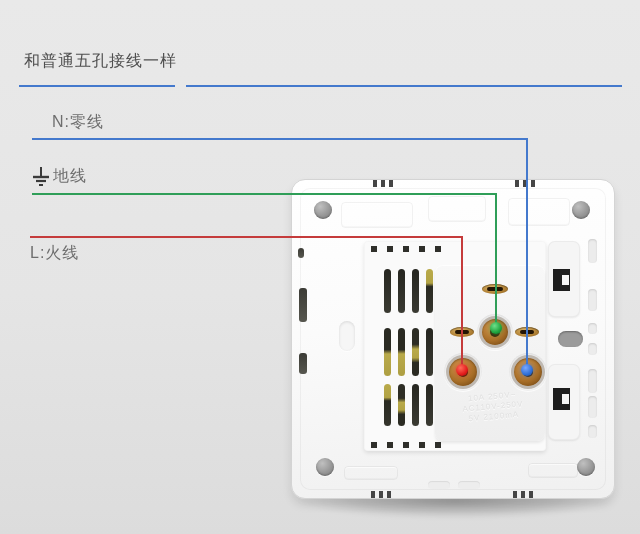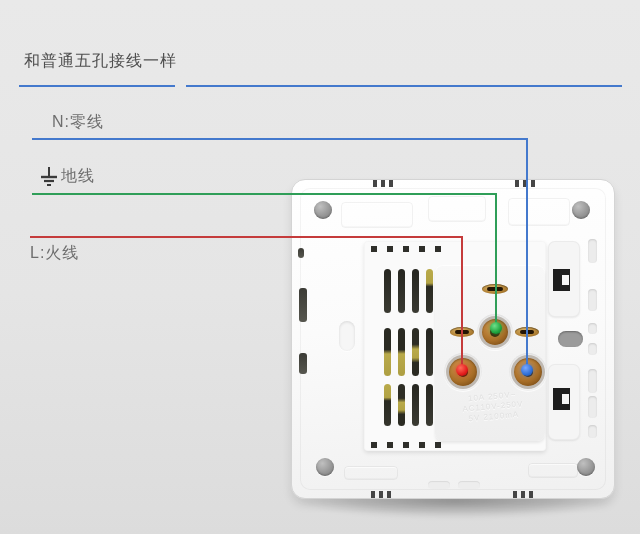--- a/index.html
+++ b/index.html
@@ -7,21 +7,21 @@
     position:relative;width:640px;height:534px;overflow:hidden;
     background:linear-gradient(180deg,#e9e9e9 0%,#e5e5e5 55%,#dcdcdc 100%);
     font-family:"Liberation Sans",sans-serif;
   }
   .abs{position:absolute;}
 
   
   .diagram-title{left:24px;top:51px;font-size:16px;letter-spacing:1px;color:var(--title-text);}
   .wire-label{font-size:16px;letter-spacing:1px;color:var(--label-text);}
   .label-n{left:40px;top:112px;margin-left:12px;}
-  .label-g{left:40px;top:166px;display:flex;align-items:center;gap:3px;}
+  .label-g{left:32px;top:166px;display:flex;align-items:center;gap:3px;}
   .label-l{left:30px;top:243px;}
   .gnd-icon{display:inline-block;width:18px;height:20px;}
 
   
   .hline{height:2px;}
   .vline{width:2px;}
   .blue{background:var(--wire-blue);}
   .green{background:var(--wire-green);}
   .red{background:var(--wire-red);}
   .u1{left:19px;top:85px;width:156px;}

